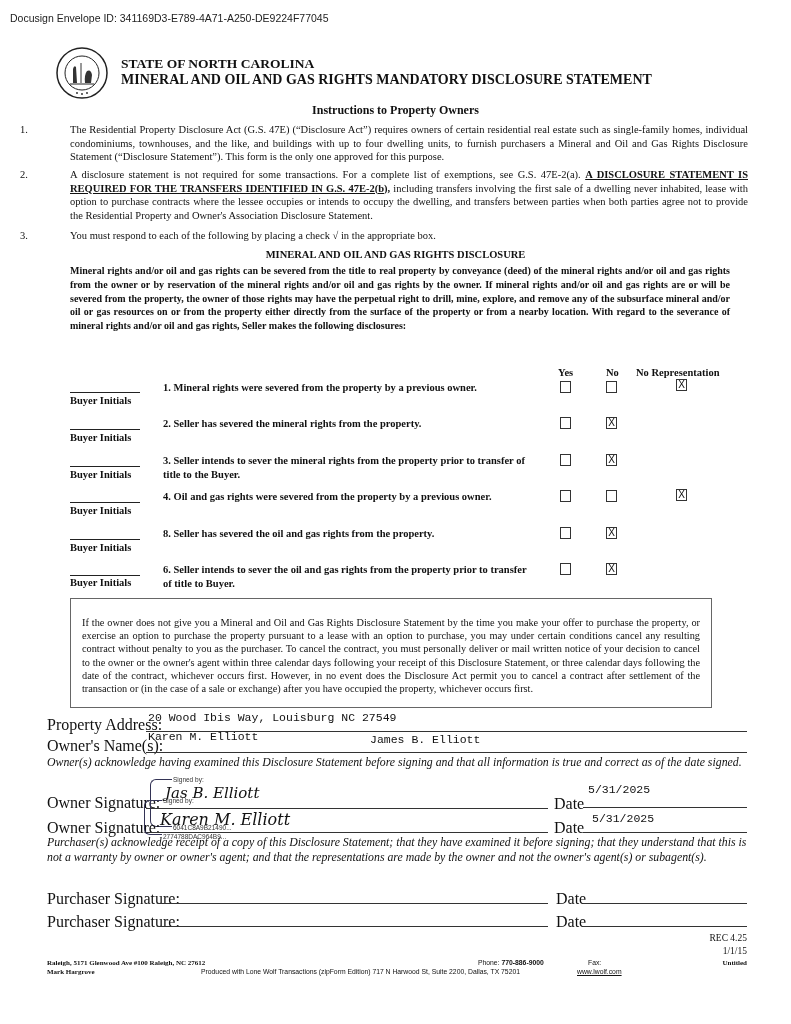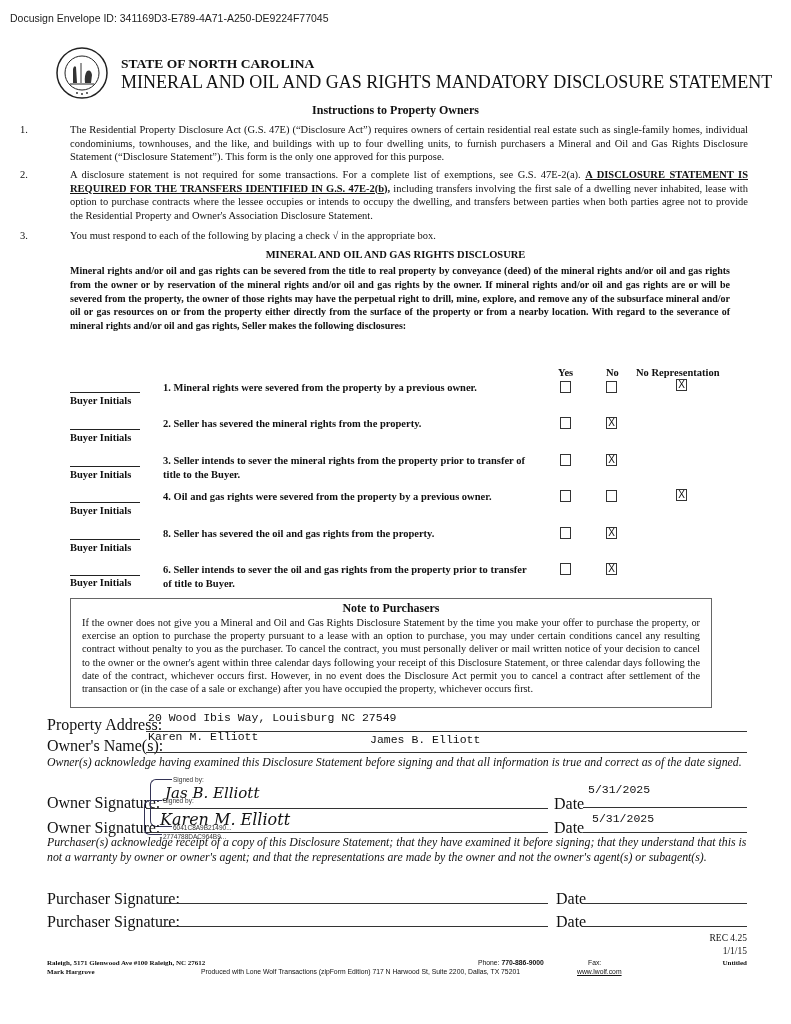--- a/index.html
+++ b/index.html
@@ -2,21 +2,21 @@
 <html><head>
 <meta charset="utf-8">
 <style>
   * { box-sizing: border-box; margin: 0; padding: 0; }
   html, body { width: 791px; height: 1024px; background: #ffffff; overflow: hidden; }
   body { position: relative; font-family: "Liberation Serif", serif; color: #111; }
   .abs { position: absolute; }
   .envelope { left: 10px; top: 12px; font-family: "Liberation Sans", sans-serif; font-size: 10.5px; color: #222; }
   .logo { left: 56px; top: 47px; width: 52px; height: 52px; }
   .title1 { left: 121px; top: 56px; font-size: 13.5px; font-weight: bold; }
-  .title2 { left: 121px; top: 72px; font-size: 18px; font-weight: normal; }
+  .title2 { left: 121px; top: 72px; font-size: 14px; font-weight: bold; }
   .instr-head { left: 0; width: 791px; top: 103px; text-align: center; font-size: 12px; font-weight: bold; }
   .item { left: 20px; width: 728px; font-size: 10.5px; line-height: 13.6px; text-align: justify; }
   .item .num { position: absolute; left: 0; top: 0; }
   .item .txt { margin-left: 50px; display: block; }
   .u { text-decoration: underline; font-weight: bold; }
   .sect-head { left: 0; width: 791px; top: 249px; text-align: center; font-size: 10.5px; font-weight: bold; }
   .sect-body { left: 70px; width: 660px; top: 264px; font-size: 10px; line-height: 13.8px; font-weight: bold; text-align: justify; }
   .colhead { font-size: 10.5px; font-weight: bold; top: 367px; }
   .init-line { left: 70px; width: 70px; border-top: 1px solid #222; }
   .init-label { left: 70px; font-size: 10.5px; font-weight: bold; text-align: center; }
@@ -110,21 +110,20 @@
 <div class="abs cb" style="left:560px;top:527px;"></div>
 <div class="abs cb" style="left:606px;top:527px;">X</div>
 
 <div class="abs init-line" style="top:575px;"></div>
 <div class="abs init-label" style="top:577px;">Buyer Initials</div>
 <div class="abs q" style="top:563px;">6. Seller intends to sever the oil and gas rights from the property prior to transfer of title to Buyer.</div>
 <div class="abs cb" style="left:560px;top:563px;"></div>
 <div class="abs cb" style="left:606px;top:563px;">X</div>
 
 <div class="abs note">
-  <div class="note-title">Note to Purchasers</div>
   <div class="note-body">If the owner does not give you a Mineral and Oil and Gas Rights Disclosure Statement by the time you make your offer to purchase the property, or exercise an option to purchase the property pursuant to a lease with an option to purchase, you may under certain conditions cancel any resulting contract without penalty to you as the purchaser. To cancel the contract, you must personally deliver or mail written notice of your decision to cancel to the owner or the owner's agent within three calendar days following your receipt of this Disclosure Statement, or three calendar days following the date of the contract, whichever occurs first. However, in no event does the Disclosure Act permit you to cancel a contract after settlement of the transaction or (in the case of a sale or exchange) after you have occupied the property, whichever occurs first.</div>
 </div>
 
 <div class="abs lbl" style="left:47px;top:716px;">Property Address:</div>
 <div class="abs line" style="left:146px;top:731px;width:601px;"></div>
 <div class="abs mono" style="left:148px;top:711px;">20 Wood Ibis Way, Louisburg NC 27549</div>
 
 <div class="abs lbl" style="left:47px;top:737px;">Owner's Name(s):</div>
 <div class="abs line" style="left:146px;top:752px;width:601px;"></div>
 <div class="abs mono" style="left:148px;top:730px;">Karen M. Elliott</div>

